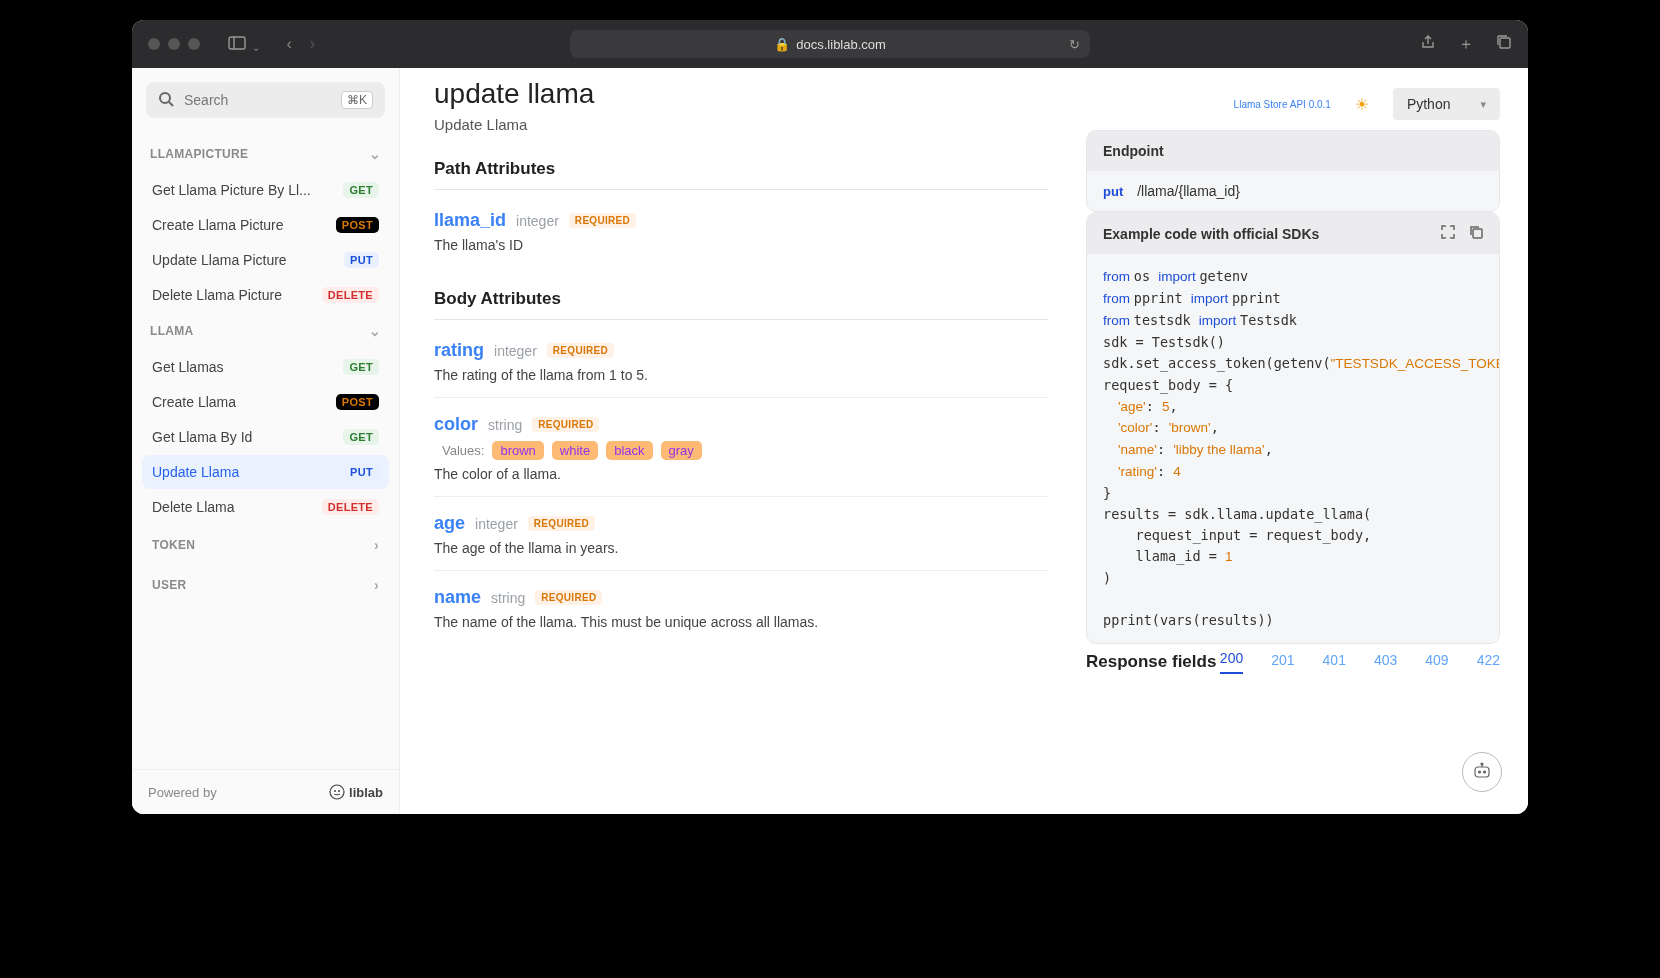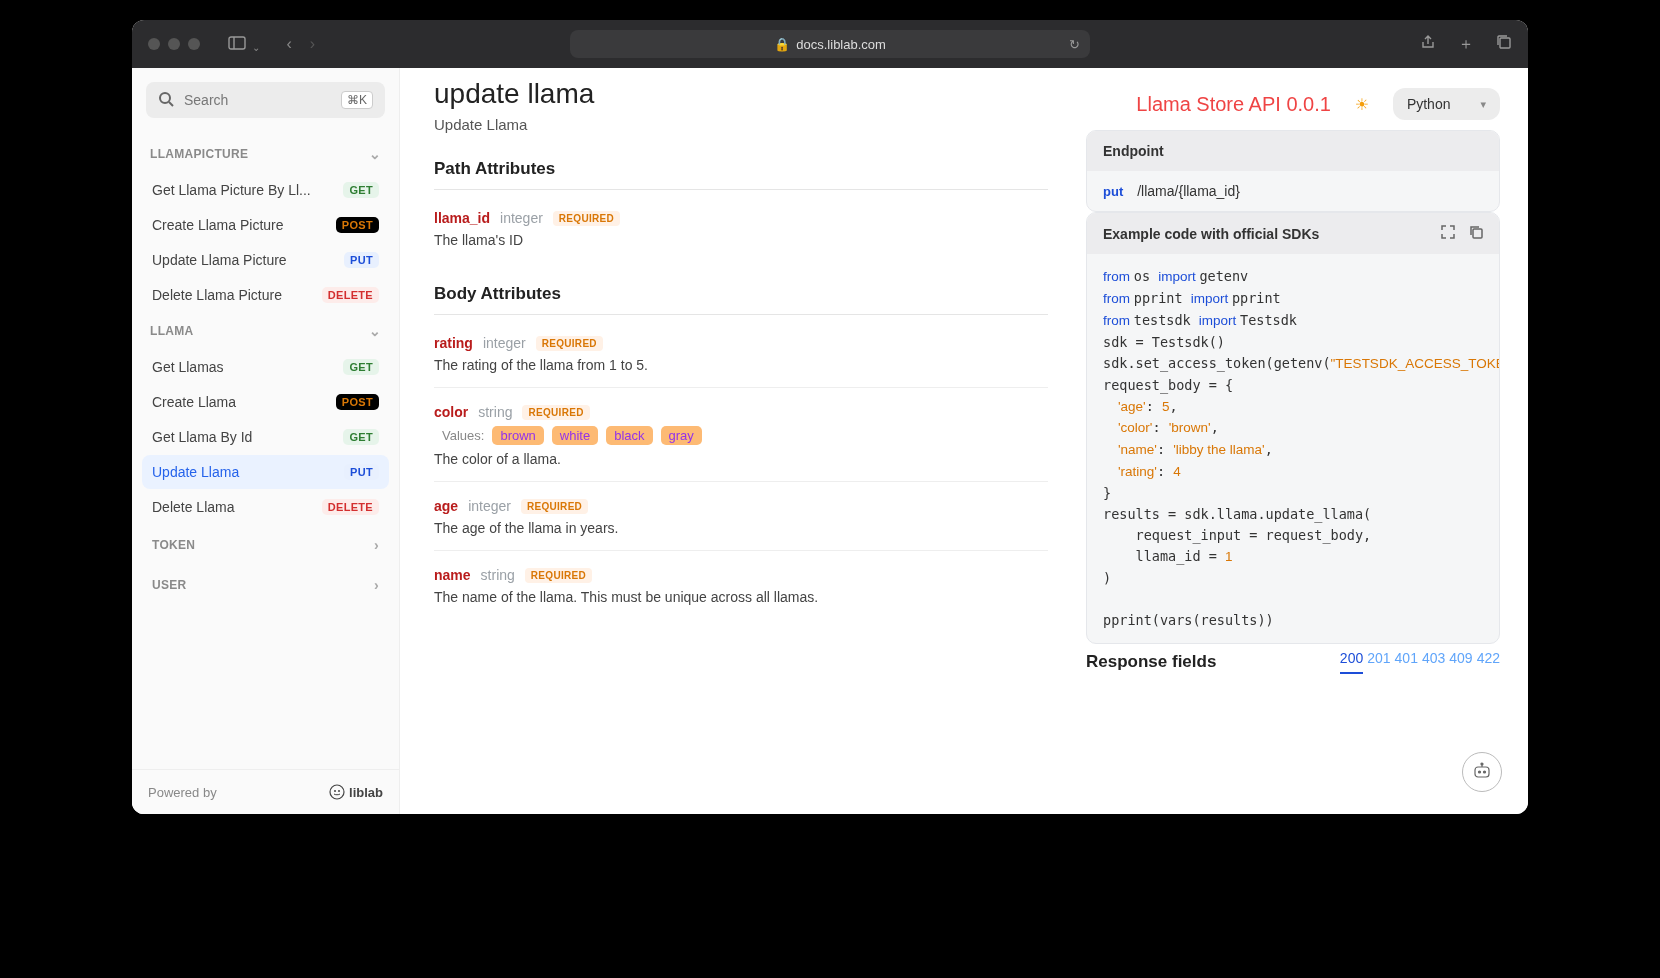--- a/index.html
+++ b/index.html
@@ -27,31 +27,31 @@
 .b-get { background: #e6f4ea; color: #2e7d32; }
 .b-post { background: #000000; color: #d97706; }
 .b-put { background: #e8f0fe; color: #1d4ed8; }
 .b-del { background: #fdecea; color: #d32f2f; }
 .nav-simple { display:flex; align-items:center; padding:12px 10px; color:#8a8a8a; font-size:12px; font-weight:600; letter-spacing:.3px;}
 .nav-simple .chev { margin-left:auto; color:#aaa; font-size:14px;}
 .powered { padding: 14px 16px; border-top: 1px solid #eee; display: flex; align-items: center; color: #888; font-size: 13px; }
 .powered .logo { margin-left: auto; font-weight: 700; color: #444; display:flex; align-items:center; gap:4px;}
 
 .main-wrap { flex:1; position:relative; display:flex; overflow:hidden;}
-.api-title-txt { color:#ef4444; font-size:20px;}
+.api-title-txt { color:#3b82f6; font-size:10px;}
 .theme-btn { width:26px;height:26px; display:flex;align-items:center;justify-content:center; color:#f59e0b; cursor:pointer;}
-.lang-sel { background:#ececec; border-radius:12px; padding:8px 14px; font-size:14px; color:#333; font-weight:500; display:flex; align-items:center; gap:30px; cursor:pointer;}
+.lang-sel { background:#ececec; border-radius:4px; padding:8px 14px; font-size:14px; color:#333; font-weight:500; display:flex; align-items:center; gap:30px; cursor:pointer;}
 .lang-sel .dd { color:#888; font-size:11px;}
 h1.page-title { font-size: 28px; font-weight: 500; color: #222; margin-bottom: 6px; }
 .subtitle { color: #555; font-size: 15px; margin-bottom: 26px; }
 h2.sect { font-size: 17px; font-weight: 700; color: #222; margin: 16px 0 4px; padding-bottom: 10px; border-bottom: 1px solid #e5e5e5;}
 .attr { padding: 16px 0 14px; border-bottom: 1px solid #eee; }
 .attr:last-child { border-bottom: none;}
 .attr-head { display: flex; align-items: center; gap: 10px; flex-wrap: wrap; margin-bottom: 6px;}
-.attr-name { font-weight: 700; color: #b91c1c; font-size: 14px;}
+.attr-name { font-weight: 700; color: #3b82f6; font-size: 18px;}
 .attr-type { color: #9aa0a6; font-size: 14px;}
 .req { background: #fff1e6; color: #d97706; font-size: 10px; font-weight: 700; padding: 2px 6px; border-radius: 4px; letter-spacing:.3px;}
 .attr-desc { color: #444; font-size: 14px; }
 .vals-line { display:flex; align-items:center; gap:8px; margin:6px 8px; flex-wrap:wrap;}
 .vals-lbl { color:#888; font-size:13px;}
 .val-chip { background:#fdba74; color:#9333ea; font-size:13px; padding:2px 8px; border-radius:5px;}
 .right { width: 446px; padding: 16px 28px 16px 4px; overflow-y: auto;}
 .right-top-row { display:flex; align-items:center; justify-content:flex-end; gap:18px; padding: 4px 0 10px;}
 .panel { background:#f5f6f7; border:1px solid #e5e7eb; border-radius:10px; overflow:hidden;}
 .panel-h { background:#ececee; padding:12px 16px; font-weight:600; color:#333; font-size:14px; display:flex; align-items:center;}
@@ -59,21 +59,21 @@
 .panel-b { padding: 12px 16px; font-size: 14px; color:#333;}
 .ep-line { display:flex; gap:14px; align-items:center;}
 .ep-method { color:#1d4ed8; font-weight:600; font-size:13px;}
 .ep-path { color:#333; font-size:14px;}
 pre.code { padding: 12px 16px; font-family: ui-monospace, SFMono-Regular, Menlo, monospace; font-size: 13.5px; line-height: 1.55; white-space: pre; overflow-x:auto; color:#333;}
 .k-kw { color:#1d4ed8;}
 .k-str { color:#d97706;}
 .k-num { color:#d97706;}
 .resp-row { display:flex; align-items:center; margin-top: 6px;}
 .resp-title { font-size:17px; font-weight:700; color:#222;}
-.tabs { margin-left:auto; display:flex; gap:4px;}
+.tabs { margin-left:auto; display:flex; gap:28px;align-items:flex-end;}
 .tab { color:#60a5fa; font-size:14px; font-weight:500; cursor:pointer; padding-bottom:6px;}
 .tab.active { color:#1d4ed8; border-bottom:2px solid #1d4ed8;}
 .chat-fab { position:absolute; right:26px; bottom:22px; width:40px;height:40px;border-radius:50%; border:1.5px solid #bbb; background:#fff; display:flex;align-items:center;justify-content:center; font-size:18px;}
 .cols { display:flex; flex:1; overflow:hidden;}
 .left-col { flex:1; overflow-y:auto; padding: 10px 34px 24px 34px;}
 </style>
 </head>
 <body>
 
 <div class="window">

